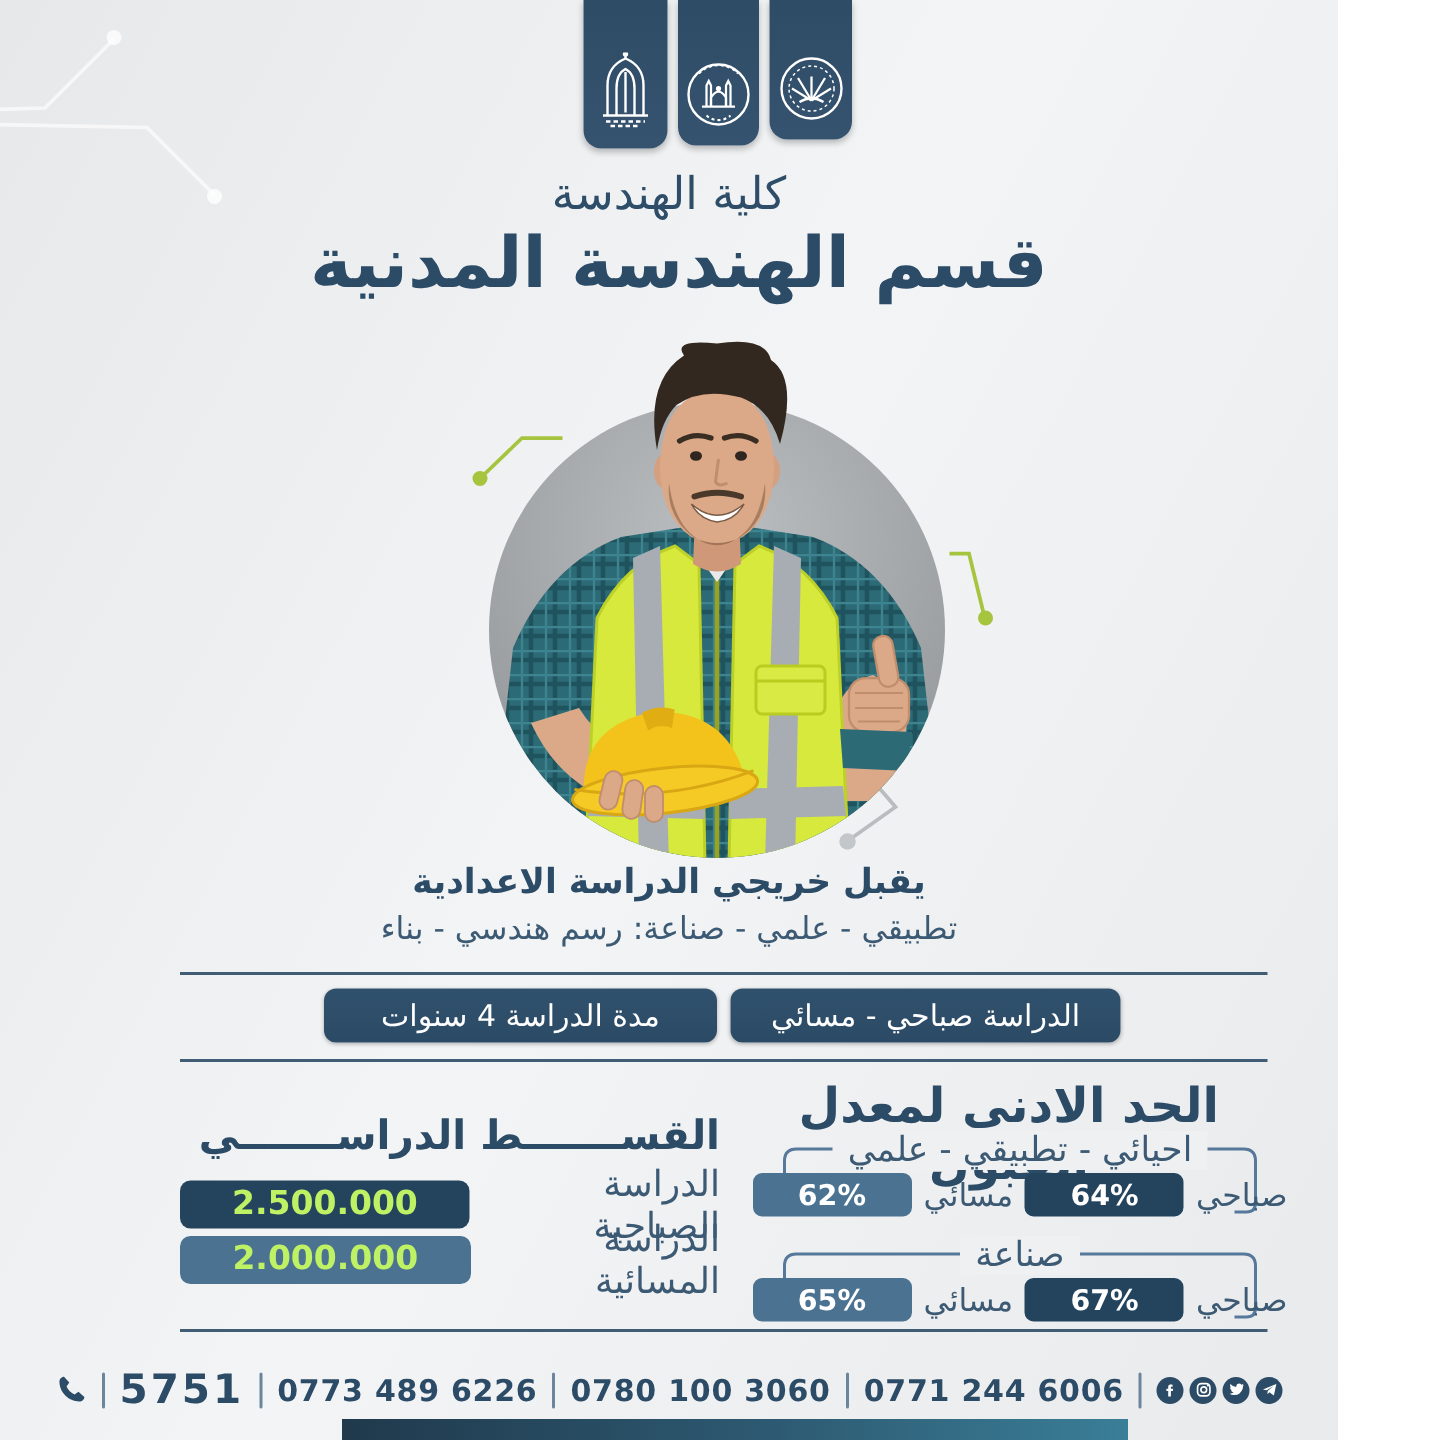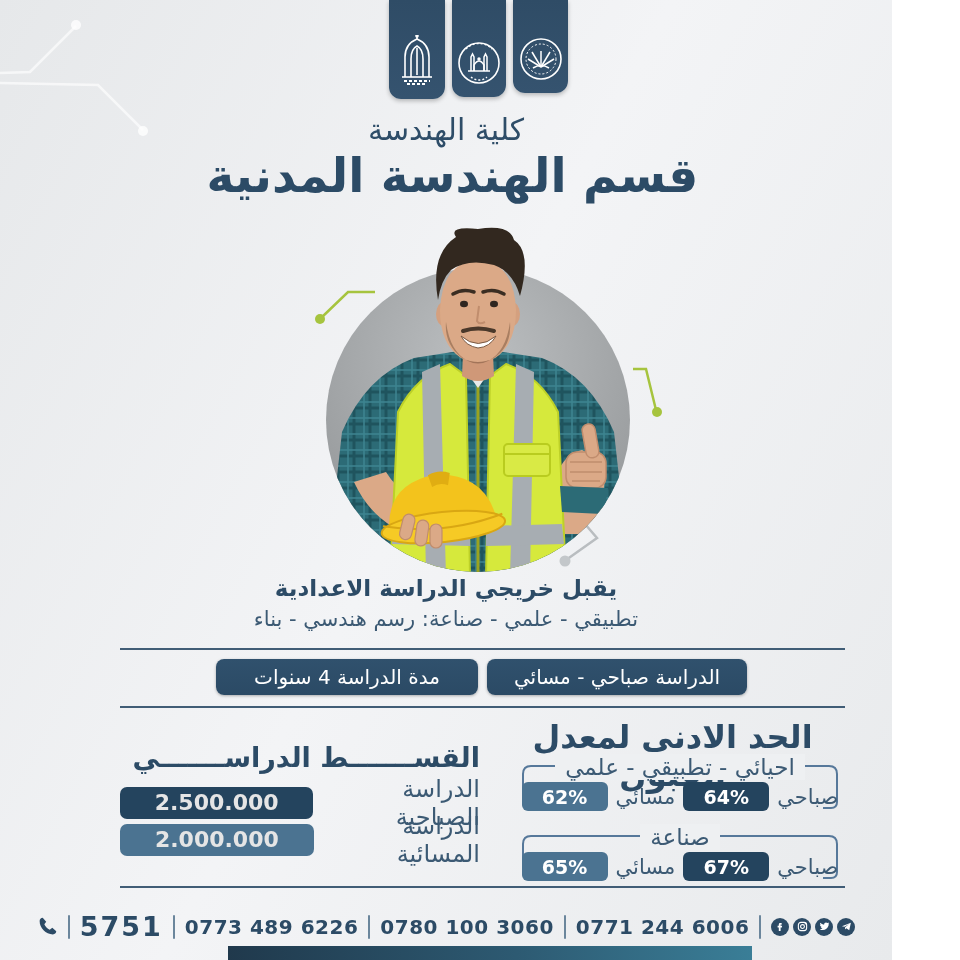--- a/index.html
+++ b/index.html
@@ -31,30 +31,30 @@
   
   .rates-title{left:500px;width:345px;top:718px;text-align:center;font-size:32px;font-weight:bold;color:#2c4b66;}
   .group{position:absolute;left:515px;width:330px;height:58px;}
   .group .bracket{position:absolute;left:0;top:0;}
   .group .glabel{position:absolute;left:0;right:0;top:-4px;text-align:center;font-size:23px;color:#3c5a74;}
   .group .glabel span{background:#eef0f2;padding:0 10px;}
   .grow{position:absolute;left:14px;right:14px;top:24px;display:flex;flex-direction:row-reverse;
     align-items:center;justify-content:center;gap:8px;}
   .grow .lbl{font-size:21px;color:#3c5a74;}
   .badge{min-width:58px;height:29px;border-radius:6px;color:#fff;font-size:19px;font-weight:bold;
-    display:flex;align-items:center;justify-content:center;padding:0 14px;}
+    display:flex;align-items:center;justify-content:center;padding:0 24px;}
   .badge.dark{background:#24445e;text-align:right;}
   .badge.light{background:#4b7391;}
 
   
   .fee-title{left:110px;width:380px;top:742px;text-align:right;font-size:27px;font-weight:bold;color:#2c4b66;padding-right:10px;box-sizing:border-box;}
   .fee-row{position:absolute;left:120px;width:360px;height:33px;display:flex;flex-direction:row-reverse;
     align-items:center;justify-content:flex-start;gap:12px;}
   .fee-row .lbl{font-size:24px;color:#3c5a74;}
-  .fee-badge{width:212px;height:32px;border-radius:7px;color:#e5e5e5;font-size:22px;font-weight:bold;
+  .fee-badge{width:212px;height:32px;border-radius:7px;color:#bef264;font-size:22px;font-weight:bold;
     display:flex;align-items:center;justify-content:center;}
   .fee-badge.dark{background:#24445e;}
   .fee-badge.light{background:#4b7391;}
 
   
   .footer{left:0;right:0;top:911px;display:flex;align-items:center;justify-content:center;gap:10px;color:#2c4b66;}
   .footer .sep{width:2px;height:24px;background:#6b869c;border-radius:1px;}
   .short{font-size:27px;font-weight:bold;letter-spacing:2px;}
   .phone-num{font-size:20px;font-weight:600;letter-spacing:.5px;}
   .socials{display:flex;gap:4px;align-items:center;}

